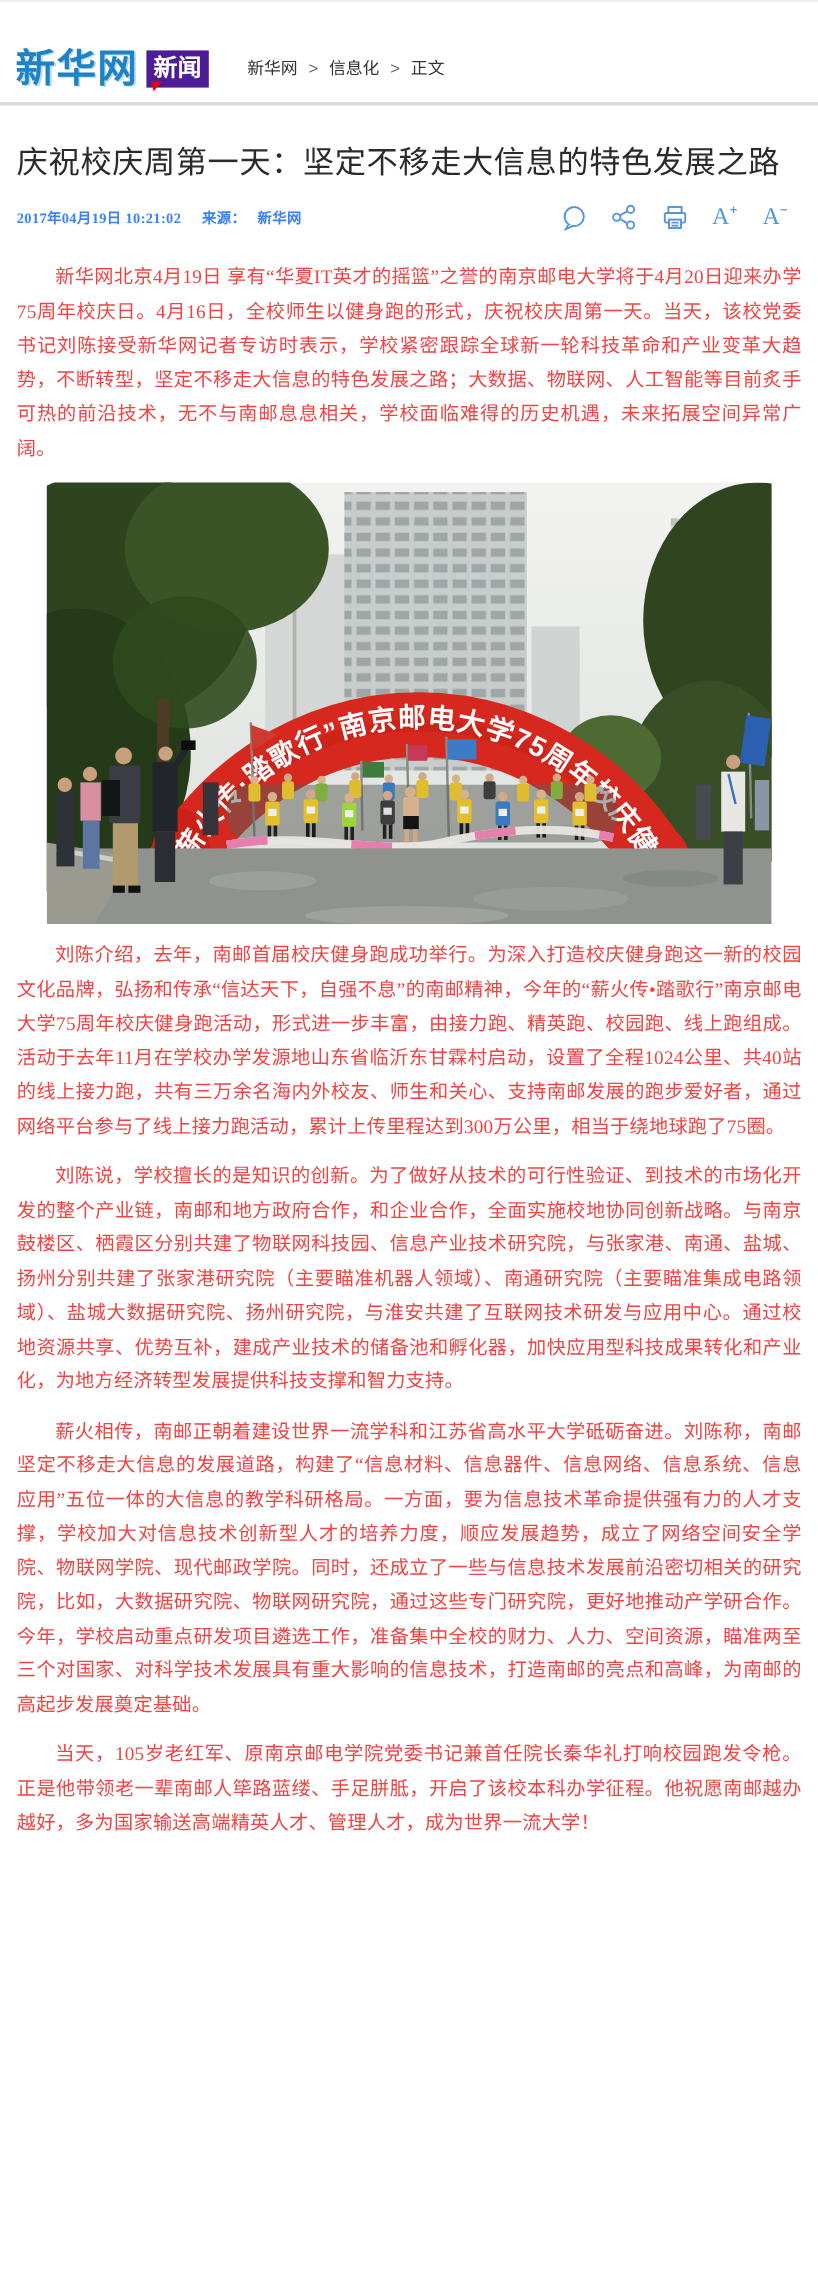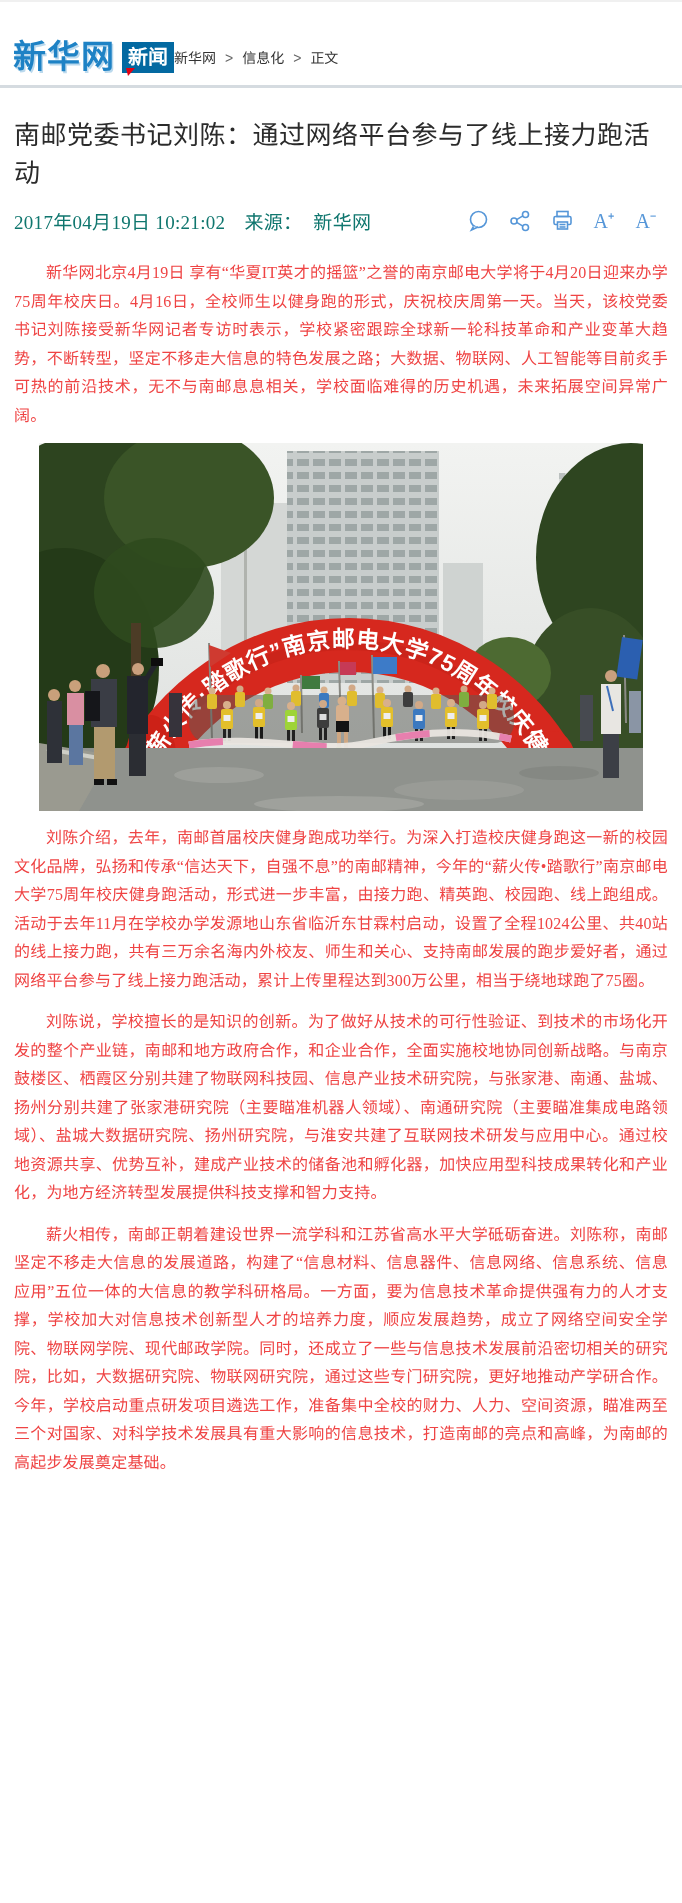--- a/index.html
+++ b/index.html
@@ -3,32 +3,32 @@
 <meta charset="utf-8">
 <style>
   html,body{margin:0;padding:0;background:#fff;}
   body{width:682px;min-height:1903px;font-family:"Liberation Sans",sans-serif;border-top:2px solid #f0f0f0;}
 
   
   .site-header{display:flex;align-items:flex-end;height:86px;padding:0 0 12px 13px;border-bottom:3px solid #d5dbe0;box-sizing:border-box;}
   .logo-wrap{display:flex;align-items:flex-end;}
   .logo-text{color:#1e82c5;font-weight:bold;font-size:33px;line-height:33px;letter-spacing:1px;
              text-shadow:1.5px 1.5px 0 rgba(30,130,197,.30);}
-  .logo-badge{position:relative;background:#0369a1;color:#fff;font-size:20px;font-weight:bold;
+  .logo-badge{position:relative;background:#4c1d95;color:#fff;font-size:20px;font-weight:bold;
               line-height:1;padding:5px 6px 6px;margin-left:7px;}
   .logo-badge::after{content:"";position:absolute;left:4px;bottom:-7px;width:0;height:0;
               border:4px solid transparent;border-top:8px solid #e60012;border-left-width:2px;border-right-width:7px;}
-  .breadcrumb{padding-bottom:6px;font-size:14px;color:#333;font-family:"Liberation Serif",serif;}
+  .breadcrumb{margin-left:32px;padding-bottom:6px;font-size:14px;color:#333;font-family:"Liberation Serif",serif;}
   .breadcrumb .sep{color:#666;margin:0 9px;font-family:"Liberation Sans",sans-serif;}
   .crumb-link{cursor:pointer;}
 
   
   .article-title{margin:28px 14px 0;font-size:26px;font-weight:400;color:#2b2b2b;line-height:38px;letter-spacing:.5px;}
   .article-meta{display:flex;justify-content:space-between;align-items:center;margin:15px 14px 0;}
-  .meta-left{color:#0f766e;font-size:19px;font-family:"Liberation Serif",serif;letter-spacing:.3px;}
+  .meta-left{color:#3b82f6;font-size:12px;font-family:"Liberation Serif",serif;letter-spacing:.3px;font-weight:bold;}
   .meta-left .src-label{margin-left:14px;}
   .meta-left .src-name{margin-left:6px;}
   .toolbar{display:flex;align-items:center;gap:18px;padding-right:10px;}
   .tool-btn{display:flex;align-items:center;justify-content:center;width:24px;height:24px;cursor:pointer;background:none;border:none;padding:0;}
   .tool-btn svg{display:block;}
   .font-btn{color:#5596d8;font-size:20px;line-height:20px;font-family:"Liberation Serif",serif;}
 
   
   .article-body{padding:12px 14px 28px;}
   .article-body p{margin:13px 0;text-indent:2em;font-size:16px;line-height:28.5px;color:#ef4444;
@@ -42,21 +42,21 @@
 <header class="site-header">
   <div class="logo-wrap">
     <span class="logo-text">新华网</span>
     <span class="logo-badge">新闻</span>
   </div>
   <nav class="breadcrumb">
     <span class="crumb-link">新华网</span><span class="sep">&gt;</span><span class="crumb-link">信息化</span><span class="sep">&gt;</span><span>正文</span>
   </nav>
 </header>
 
-<h1 class="article-title">南邮党委书记刘陈：通过网络平台参与了线上接力跑活动</h1>
+<h1 class="article-title">庆祝校庆周第一天：坚定不移走大信息的特色发展之路</h1>
 
 <div class="article-meta">
   <div class="meta-left">
     <span>2017年04月19日 10:21:02</span>
     <span class="src-label">来源：</span>
     <span class="src-name">新华网</span>
   </div>
   <div class="toolbar">
     <button class="tool-btn" title="">
       <svg width="23" height="23" viewBox="0 0 23 23" fill="none" stroke="#5596d8" stroke-width="1.6">
@@ -324,13 +324,14 @@
         <rect x="564" y="291" width="16" height="44" fill="#3c3f46"></rect>
         <rect x="590" y="248" width="12" height="42" fill="#8a95a5"></rect>
         <rect x="541" y="252" width="13" height="46" fill="#474a50"></rect>
       </g>
     </svg>
   </figure>
 
   <p>刘陈介绍，去年，南邮首届校庆健身跑成功举行。为深入打造校庆健身跑这一新的校园文化品牌，弘扬和传承“信达天下，自强不息”的南邮精神，今年的“薪火传•踏歌行”南京邮电大学75周年校庆健身跑活动，形式进一步丰富，由接力跑、精英跑、校园跑、线上跑组成。活动于去年11月在学校办学发源地山东省临沂东甘霖村启动，设置了全程1024公里、共40站的线上接力跑，共有三万余名海内外校友、师生和关心、支持南邮发展的跑步爱好者，通过网络平台参与了线上接力跑活动，累计上传里程达到300万公里，相当于绕地球跑了75圈。</p>
   <p>刘陈说，学校擅长的是知识的创新。为了做好从技术的可行性验证、到技术的市场化开发的整个产业链，南邮和地方政府合作，和企业合作，全面实施校地协同创新战略。与南京鼓楼区、栖霞区分别共建了物联网科技园、信息产业技术研究院，与张家港、南通、盐城、扬州分别共建了张家港研究院（主要瞄准机器人领域）、南通研究院（主要瞄准集成电路领域）、盐城大数据研究院、扬州研究院，与淮安共建了互联网技术研发与应用中心。通过校地资源共享、优势互补，建成产业技术的储备池和孵化器，加快应用型科技成果转化和产业化，为地方经济转型发展提供科技支撑和智力支持。</p>
   <p>薪火相传，南邮正朝着建设世界一流学科和江苏省高水平大学砥砺奋进。刘陈称，南邮坚定不移走大信息的发展道路，构建了“信息材料、信息器件、信息网络、信息系统、信息应用”五位一体的大信息的教学科研格局。一方面，要为信息技术革命提供强有力的人才支撑，学校加大对信息技术创新型人才的培养力度，顺应发展趋势，成立了网络空间安全学院、物联网学院、现代邮政学院。同时，还成立了一些与信息技术发展前沿密切相关的研究院，比如，大数据研究院、物联网研究院，通过这些专门研究院，更好地推动产学研合作。今年，学校启动重点研发项目遴选工作，准备集中全校的财力、人力、空间资源，瞄准两至三个对国家、对科学技术发展具有重大影响的信息技术，打造南邮的亮点和高峰，为南邮的高起步发展奠定基础。</p>
+  <p>当天，105岁老红军、原南京邮电学院党委书记兼首任院长秦华礼打响校园跑发令枪。正是他带领老一辈南邮人筚路蓝缕、手足胼胝，开启了该校本科办学征程。他祝愿南邮越办越好，多为国家输送高端精英人才、管理人才，成为世界一流大学！</p>
 </div>
 
 </body></html>

